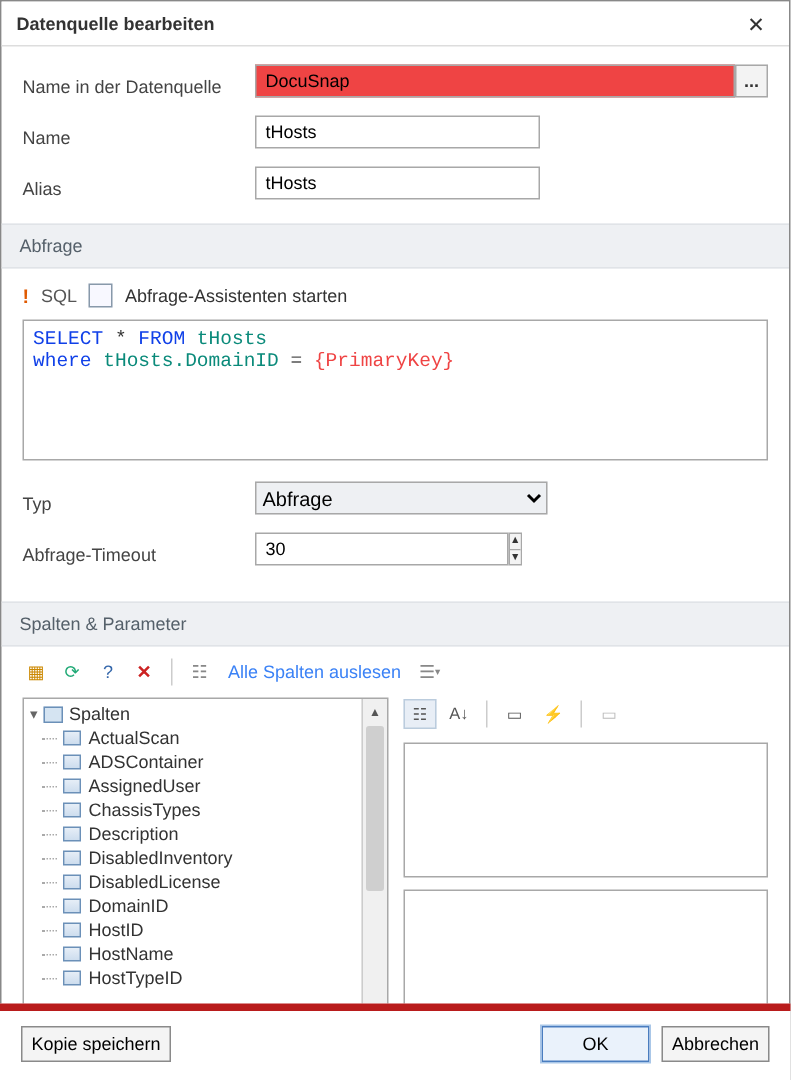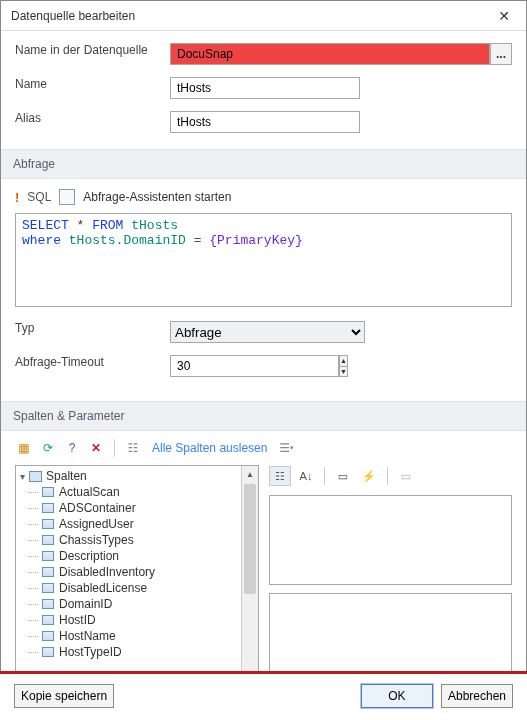--- a/index.html
+++ b/index.html
@@ -16,34 +16,34 @@
   }
   .titlebar {
     display: flex;
     align-items: center;
     justify-content: space-between;
     height: 30px;
     padding: 0 2px 0 10px;
     background: #fff;
     border-bottom: 1px solid #ddd;
   }
-  .titlebar .title { font-size: 12px; }
+  .titlebar .title { font-size: 12px; font-weight: bold; }
   .titlebar .close {
     width: 40px;
     height: 28px;
     display: flex;
     align-items: center;
     justify-content: center;
     font-size: 14px;
     cursor: pointer;
   }
   .form-area { padding: 12px 14px 4px 14px; }
   .row {
     display: flex;
-    align-items: flex-start;
+    align-items: flex-end;
     margin-bottom: 12px;
   }
   .row label {
     width: 155px;
     color: #444;
   }
   .row input[type=text] {
     height: 22px;
     border: 1px solid #a8a8a8;
     padding: 0 6px;
@@ -102,21 +102,21 @@
     border: 1px solid #a8a8a8;
     height: 94px;
     padding: 4px 6px;
     font-family: Consolas, "Courier New", monospace;
     font-size: 13px;
     overflow: auto;
     white-space: pre;
   }
   .kw { color: #1040e8; }
   .id { color: #0a8a7a; }
-  .param { color: #6d28d9; }
+  .param { color: #ef4444; }
 
   .type-row select {
     width: 195px;
     height: 22px;
     border: 1px solid #a8a8a8;
     background: #eef0f3;
   }
   .timeout-wrap {
     display: flex;
     align-items: stretch;
@@ -283,21 +283,21 @@
   .prop-box.top { height: 135px; }
   .prop-box.bottom { height: 55px; }
 
   .footer {
     position: absolute;
     bottom: 0;
     left: 0; right: 0;
     padding: 10px 14px 12px 14px;
     display: flex;
     align-items: center;
-    border-top: 3px solid #b91c1c;
+    border-top: 5px solid #b91c1c;
     background: #fff;
   }
   .footer .spacer { flex: 1; }
   .btn {
     min-width: 72px;
     height: 24px;
     border: 1px solid #8a8a8a;
     background: #f4f4f4;
     font-family: inherit;
     font-size: 12px;

